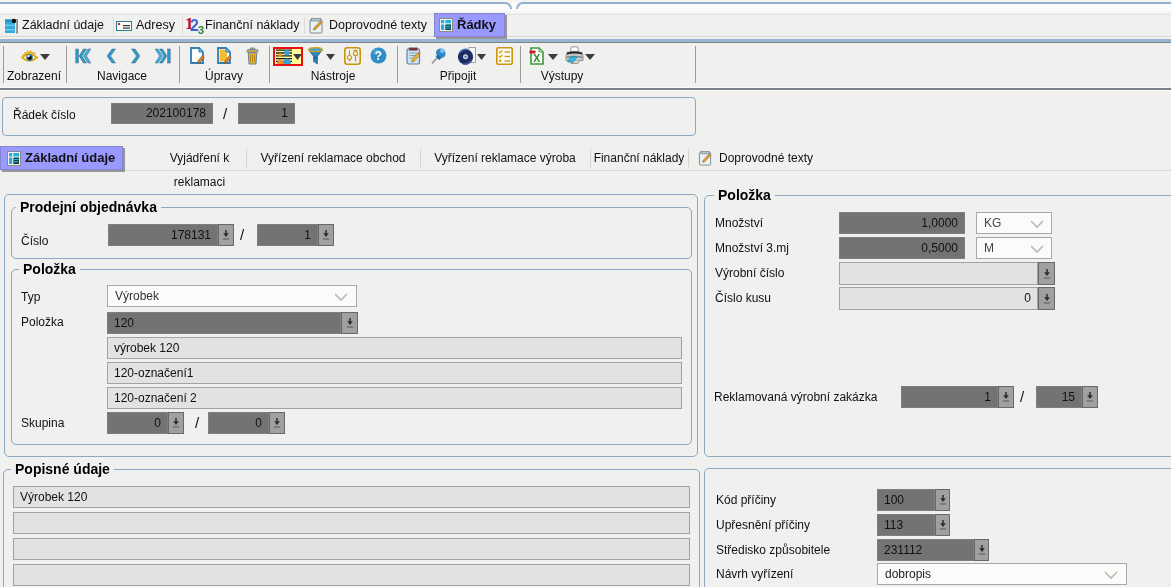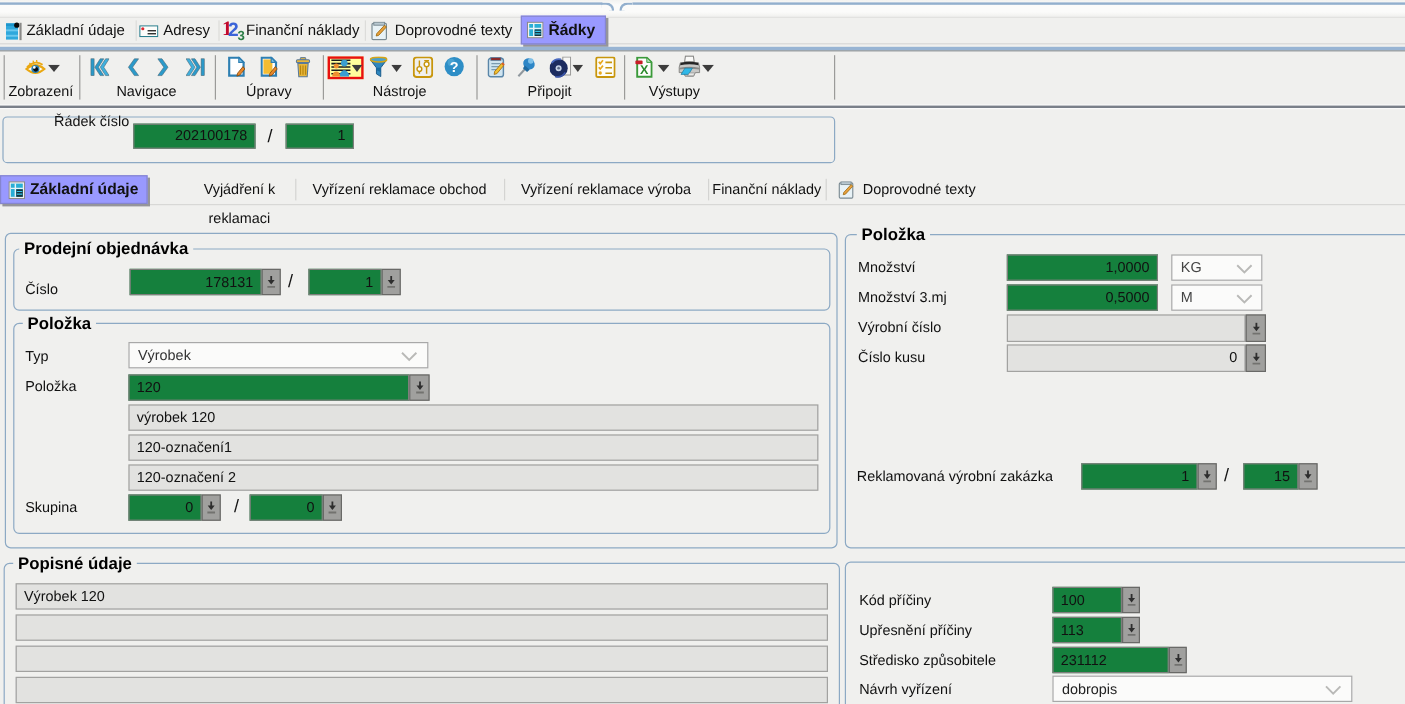--- a/index.html
+++ b/index.html
@@ -1,20 +1,20 @@
 <!DOCTYPE html>
 <html><head>
 <meta charset="utf-8">
 <style>
   * { margin:0; padding:0; box-sizing:border-box; }
   html,body { width:1171px; height:587px; overflow:hidden; }
   body { position:relative; background:#f0f0ee; font-family:"Liberation Sans", sans-serif; font-size:12px; color:#111; }
   .abs { position:absolute; }
   
-  .f { position:absolute; background:#15803d; border:1px solid #7f7f7d; line-height:19px; padding:0 6px; white-space:nowrap; overflow:hidden; }
+  .f { position:absolute; background:#737373; border:1px solid #7f7f7d; line-height:19px; padding:0 6px; white-space:nowrap; overflow:hidden; }
   .fr { text-align:right; }
   .ro { position:absolute; background:#e2e2e0; border:1px solid #a2a2a0; line-height:20px; padding:0 6px; white-space:nowrap; overflow:hidden; }
   .spin { position:absolute; background:#a0a09e; border:1px solid #696967; }
   .combo { position:absolute; background:#fbfbfa; border:1px solid #a8a8a8; line-height:20px; padding:0 7px; color:#333; }
   .gb { position:absolute; border:1px solid #8ca9c4; border-radius:5px; }
   .lg { position:absolute; top:-9px; background:#f0f0ee; padding:0 4px; font-weight:bold; font-size:14px; color:#000; white-space:nowrap; }
   .lbl { position:absolute; white-space:nowrap; }
   .sep { position:absolute; width:1px; background:#9b9b99; top:46px; height:37px; }
   .tbl-lbl { position:absolute; top:69px; text-align:center; white-space:nowrap; }
   
@@ -233,21 +233,21 @@
     <path d="M2.2 6.4 Q9.5 4.6 16.8 6.4 L17.2 8.4 Q9.5 6.8 1.8 8.4 Z" fill="#262626"></path>
     <path d="M1.2 10.5 Q9.5 8.8 17.8 10.5 L17.8 12 Q9.5 10.6 1.2 12 Z" fill="#8a8a88"></path>
     <path d="M2.5 16 L5.8 10.8 H12 L8.8 16 Z" fill="#30b8e8" stroke="#1a7aa0" stroke-width="0.6"></path>
     <path d="M9.5 14.8 H14 L13 17.2 H8 Z" fill="#e8e8e6" stroke="#888" stroke-width="0.5"></path>
   </svg>
   <svg class="abs" style="left:585px;top:54px;" width="10" height="6" viewBox="0 0 10 6">
     <path d="M0 0 H10 L5 6 Z" fill="#3c3c3c"></path>
   </svg>
 
   <div class="abs" style="left:2px;top:97px;width:694px;height:39px;border:1px solid #8ca9c4;border-radius:4px;"></div>
-  <div class="lbl" style="left:13px;top:94px;margin-left:32px;">Řádek číslo</div>
+  <div class="lbl" style="left:13px;top:108px;">Řádek číslo</div>
   <div class="f fr" style="left:111px;top:103px;width:102px;height:21px;">202100178</div>
   <div class="lbl" style="left:223px;top:105px;font-size:15px;">/</div>
   <div class="f fr" style="left:238px;top:103px;width:57px;height:21px;">1</div>
 
   <div class="abs" style="left:0;top:170px;width:1171px;height:1px;background:#d8d8d6;"></div>
   <div class="abs" style="left:0;top:146px;width:123px;height:24px;background:#9999ff;border:1px solid #8585cf;box-shadow:2px 2px 0 #95959a;"></div>
   <div class="t2" style="left:0;width:123px;">
     <svg class="abs" style="left:7px;top:5px;" width="14" height="15" viewBox="0 0 14 15">
       <rect x="0.5" y="0.5" width="13" height="14" fill="#f2f2f0" stroke="#8a8a88"></rect>
       <rect x="2" y="2" width="10" height="11" fill="#29aed6"></rect>

